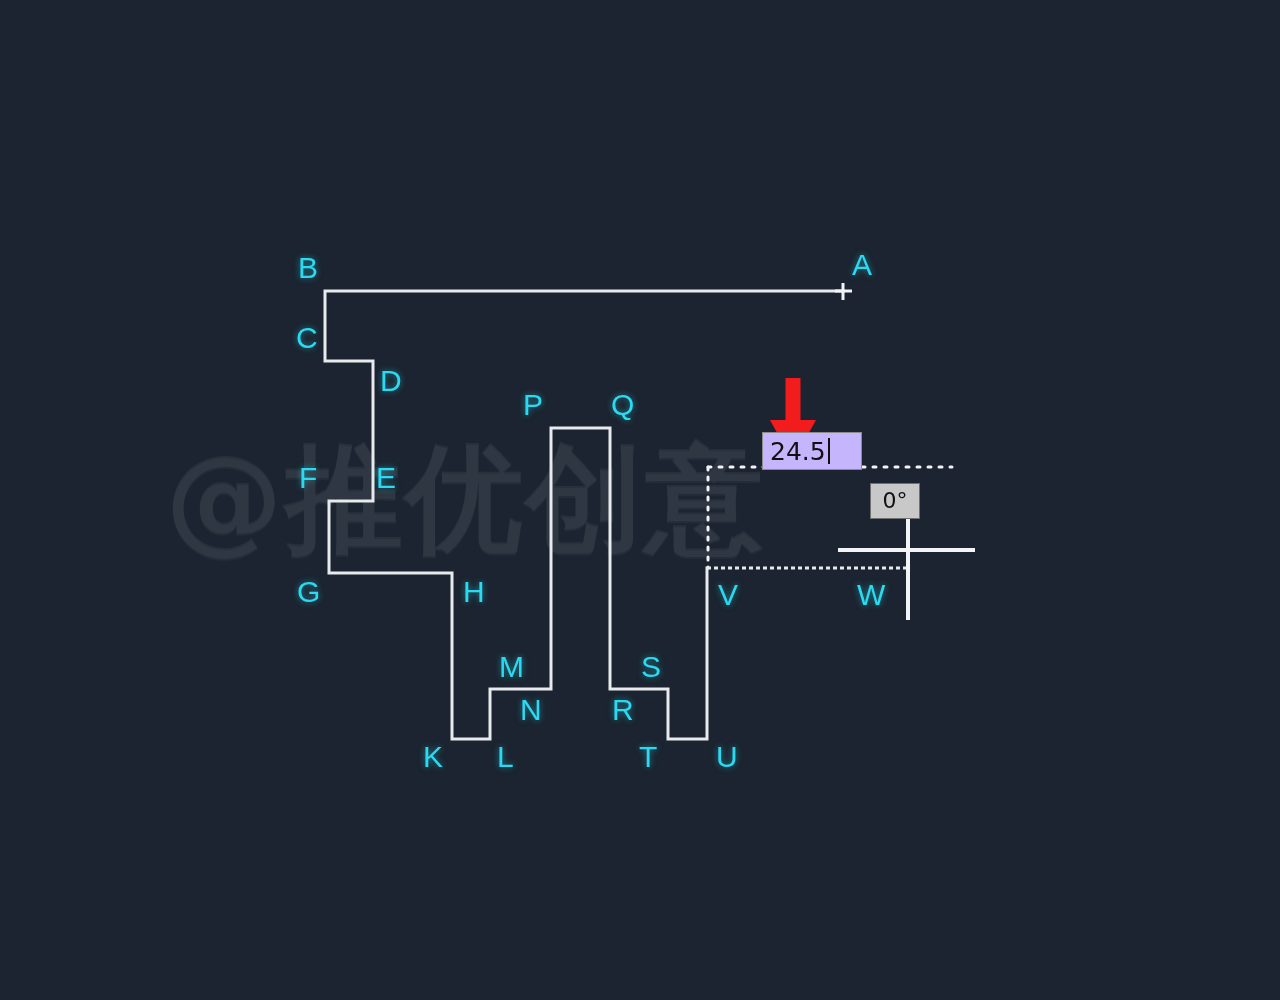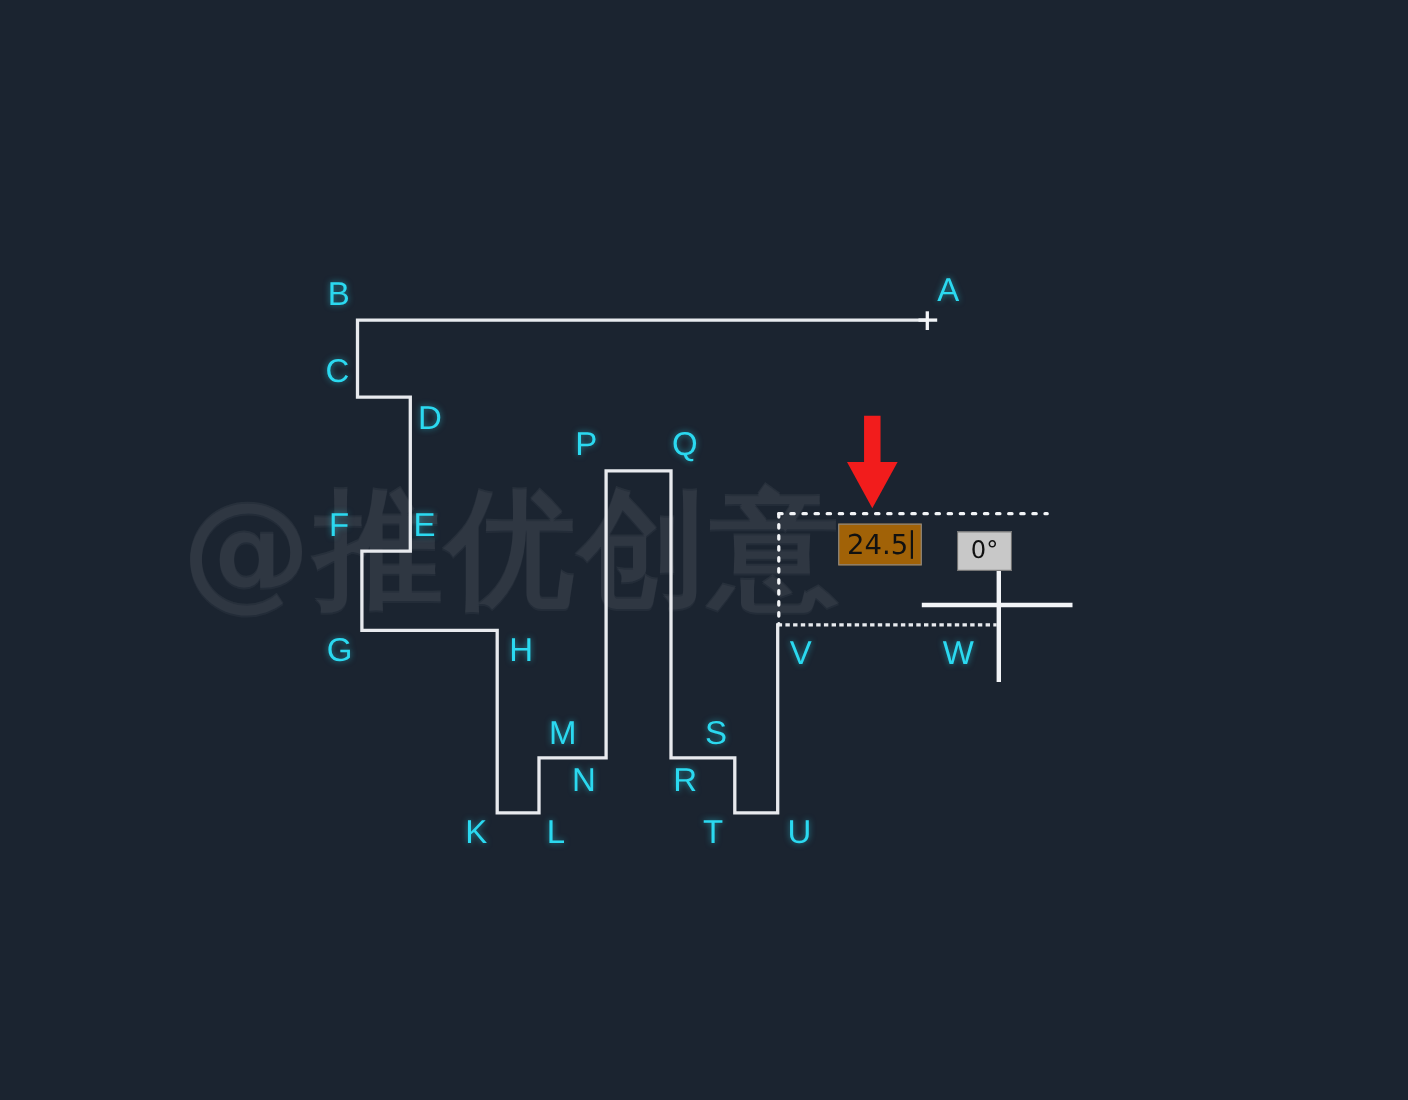--- a/index.html
+++ b/index.html
@@ -68,24 +68,24 @@
     font-family: "Liberation Sans", sans-serif;
     line-height: 1;
     text-shadow: 0 0 6px rgba(43,217,240,0.55);
     user-select: none;
     white-space: nowrap;
   }
   
   .dyn-input {
     position: absolute;
     left: 762px;
-    top: 476px;
-    width: 76px;
+    top: 432px;
+    width: 100px;
     height: 38px;
-    background: #a16207;
+    background: #c4b5fd;
     border: 1px solid #8a8a8a;
     box-sizing: border-box;
     display: flex;
     align-items: center;
     padding-left: 7px;
   }
   .dyn-input .val {
     color: #111;
     font-size: 25px;
     font-family: "DejaVu Sans", sans-serif;

